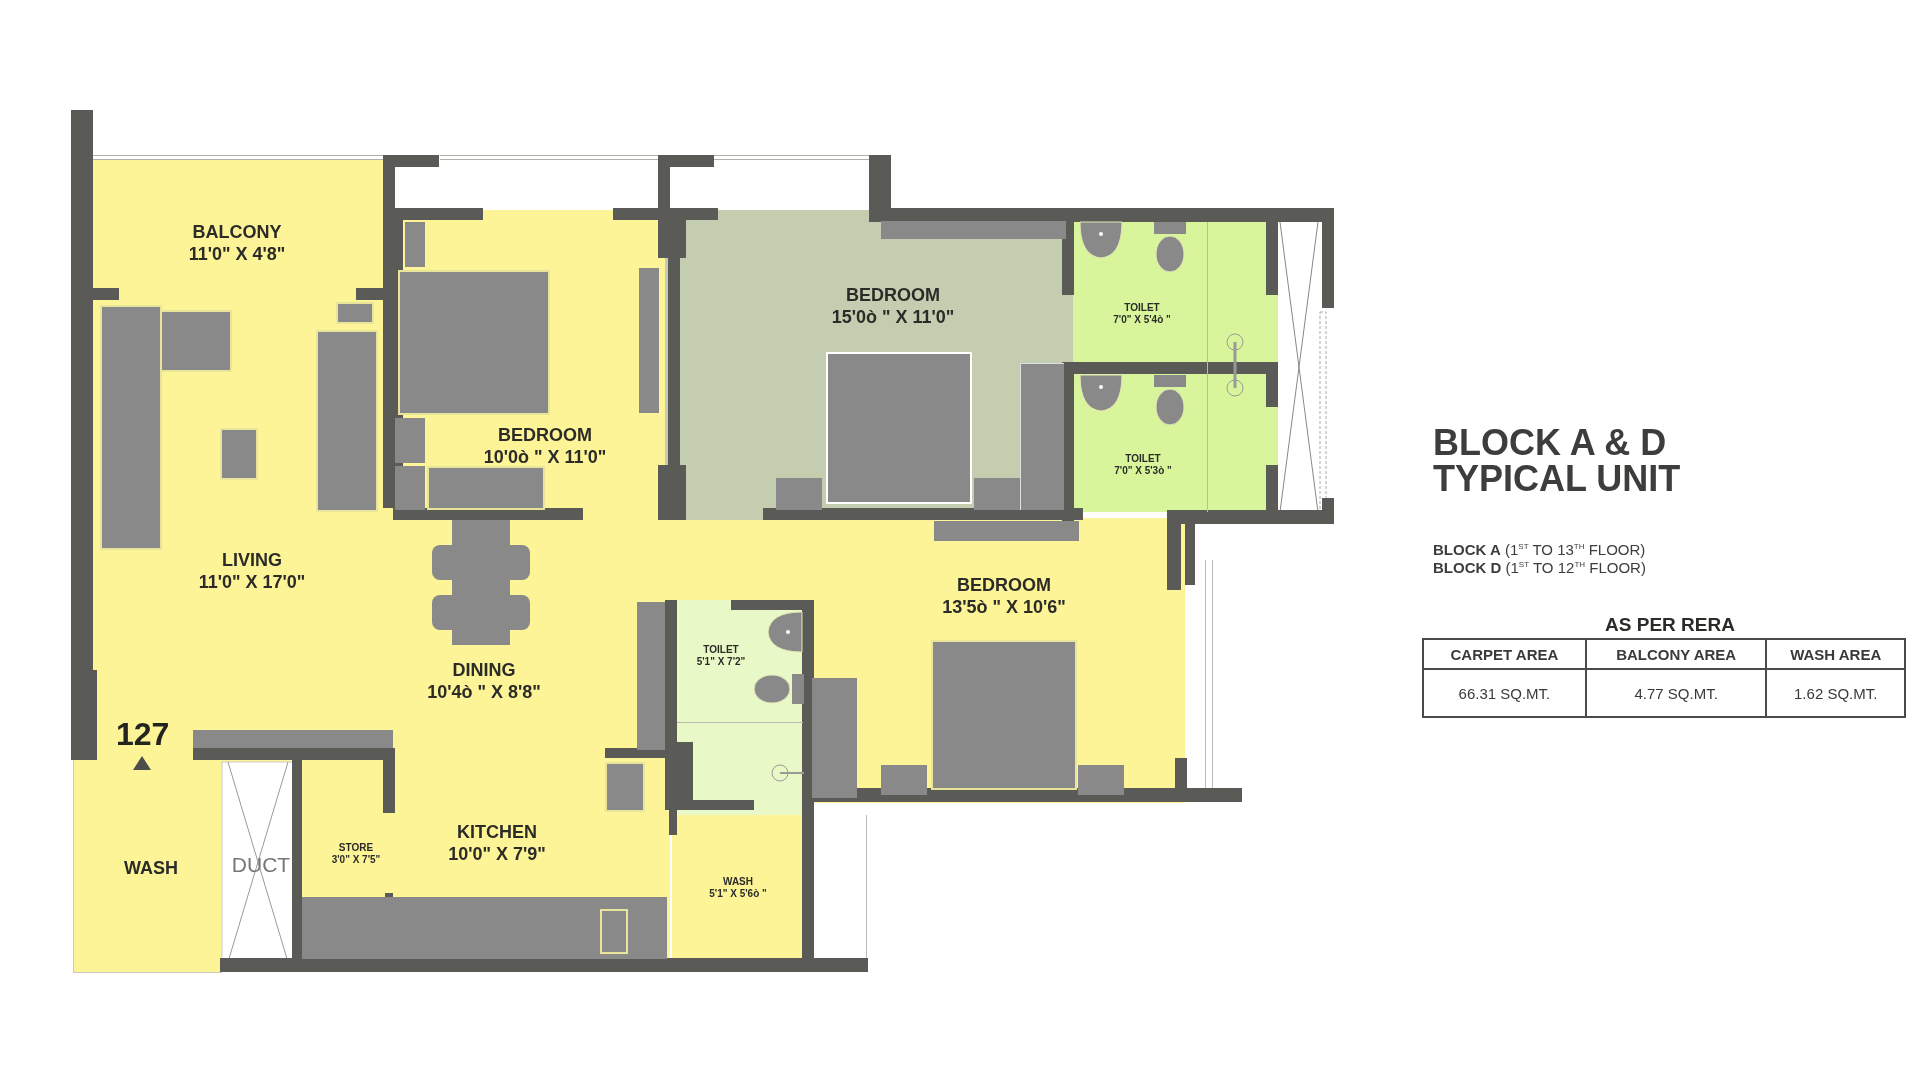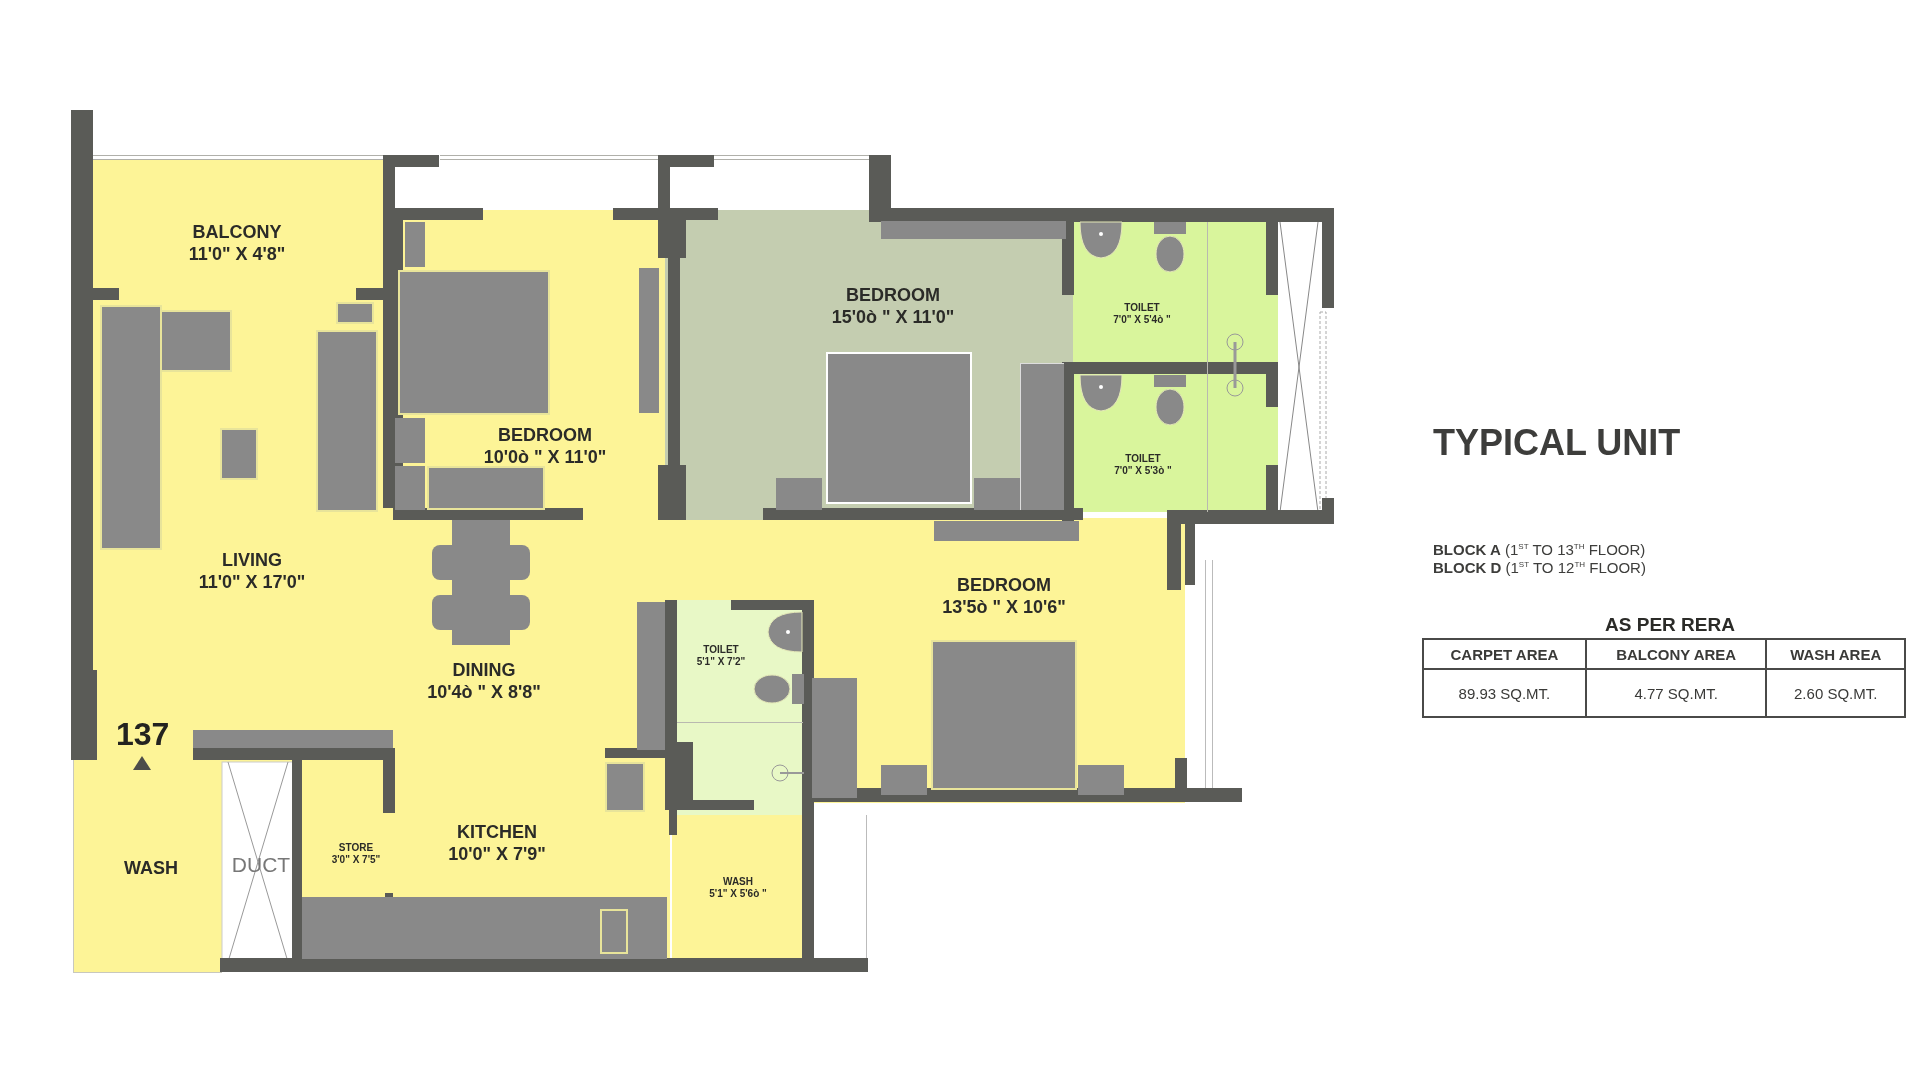--- a/index.html
+++ b/index.html
@@ -233,27 +233,28 @@
       <div>WASH</div>
       <div>5'1" X 5'6ò "</div>
     </div>
   <div class="label lbl-lg" style="left:151px;top:858px;">
       <div>WASH</div>
     </div>
   <div class="label duct-text" style="left:261px;top:852px;">
       <div>DUCT</div>
     </div>
 
-  <div class="unit-no" style="left:116px;top:716px;">137</div>
+  <div class="unit-no" style="left:116px;top:716px;">127</div>
   <svg style="left:133px;top:756px;" width="18" height="14">
       <polygon points="9,0 18,14 0,14" fill="#4d4d4a"></polygon>
     </svg>
 </div>
 
 <div class="title">
+  <div>BLOCK A &amp; D</div>
   <div>TYPICAL UNIT</div>
 </div>
 
 <div class="floors">
   <div>
     <b>BLOCK A</b> <span>(1</span><sup>ST</sup><span> TO 13</span><sup>TH</sup><span> FLOOR)</span>
   </div>
   <div>
     <b>BLOCK D</b> <span>(1</span><sup>ST</sup><span> TO 12</span><sup>TH</sup><span> FLOOR)</span>
   </div>
@@ -261,18 +262,18 @@
 
 <div class="rera-h">AS PER RERA</div>
 <table class="rera">
   <tbody>
       <tr>
     <th>CARPET AREA</th>
     <th>BALCONY AREA</th>
     <th>WASH AREA</th>
   </tr>
   <tr>
-    <td>89.93 SQ.MT.</td>
+    <td>66.31 SQ.MT.</td>
     <td>4.77 SQ.MT.</td>
-    <td>2.60 SQ.MT.</td>
+    <td>1.62 SQ.MT.</td>
   </tr>
 </tbody>
   </table>
 
 </body></html>

